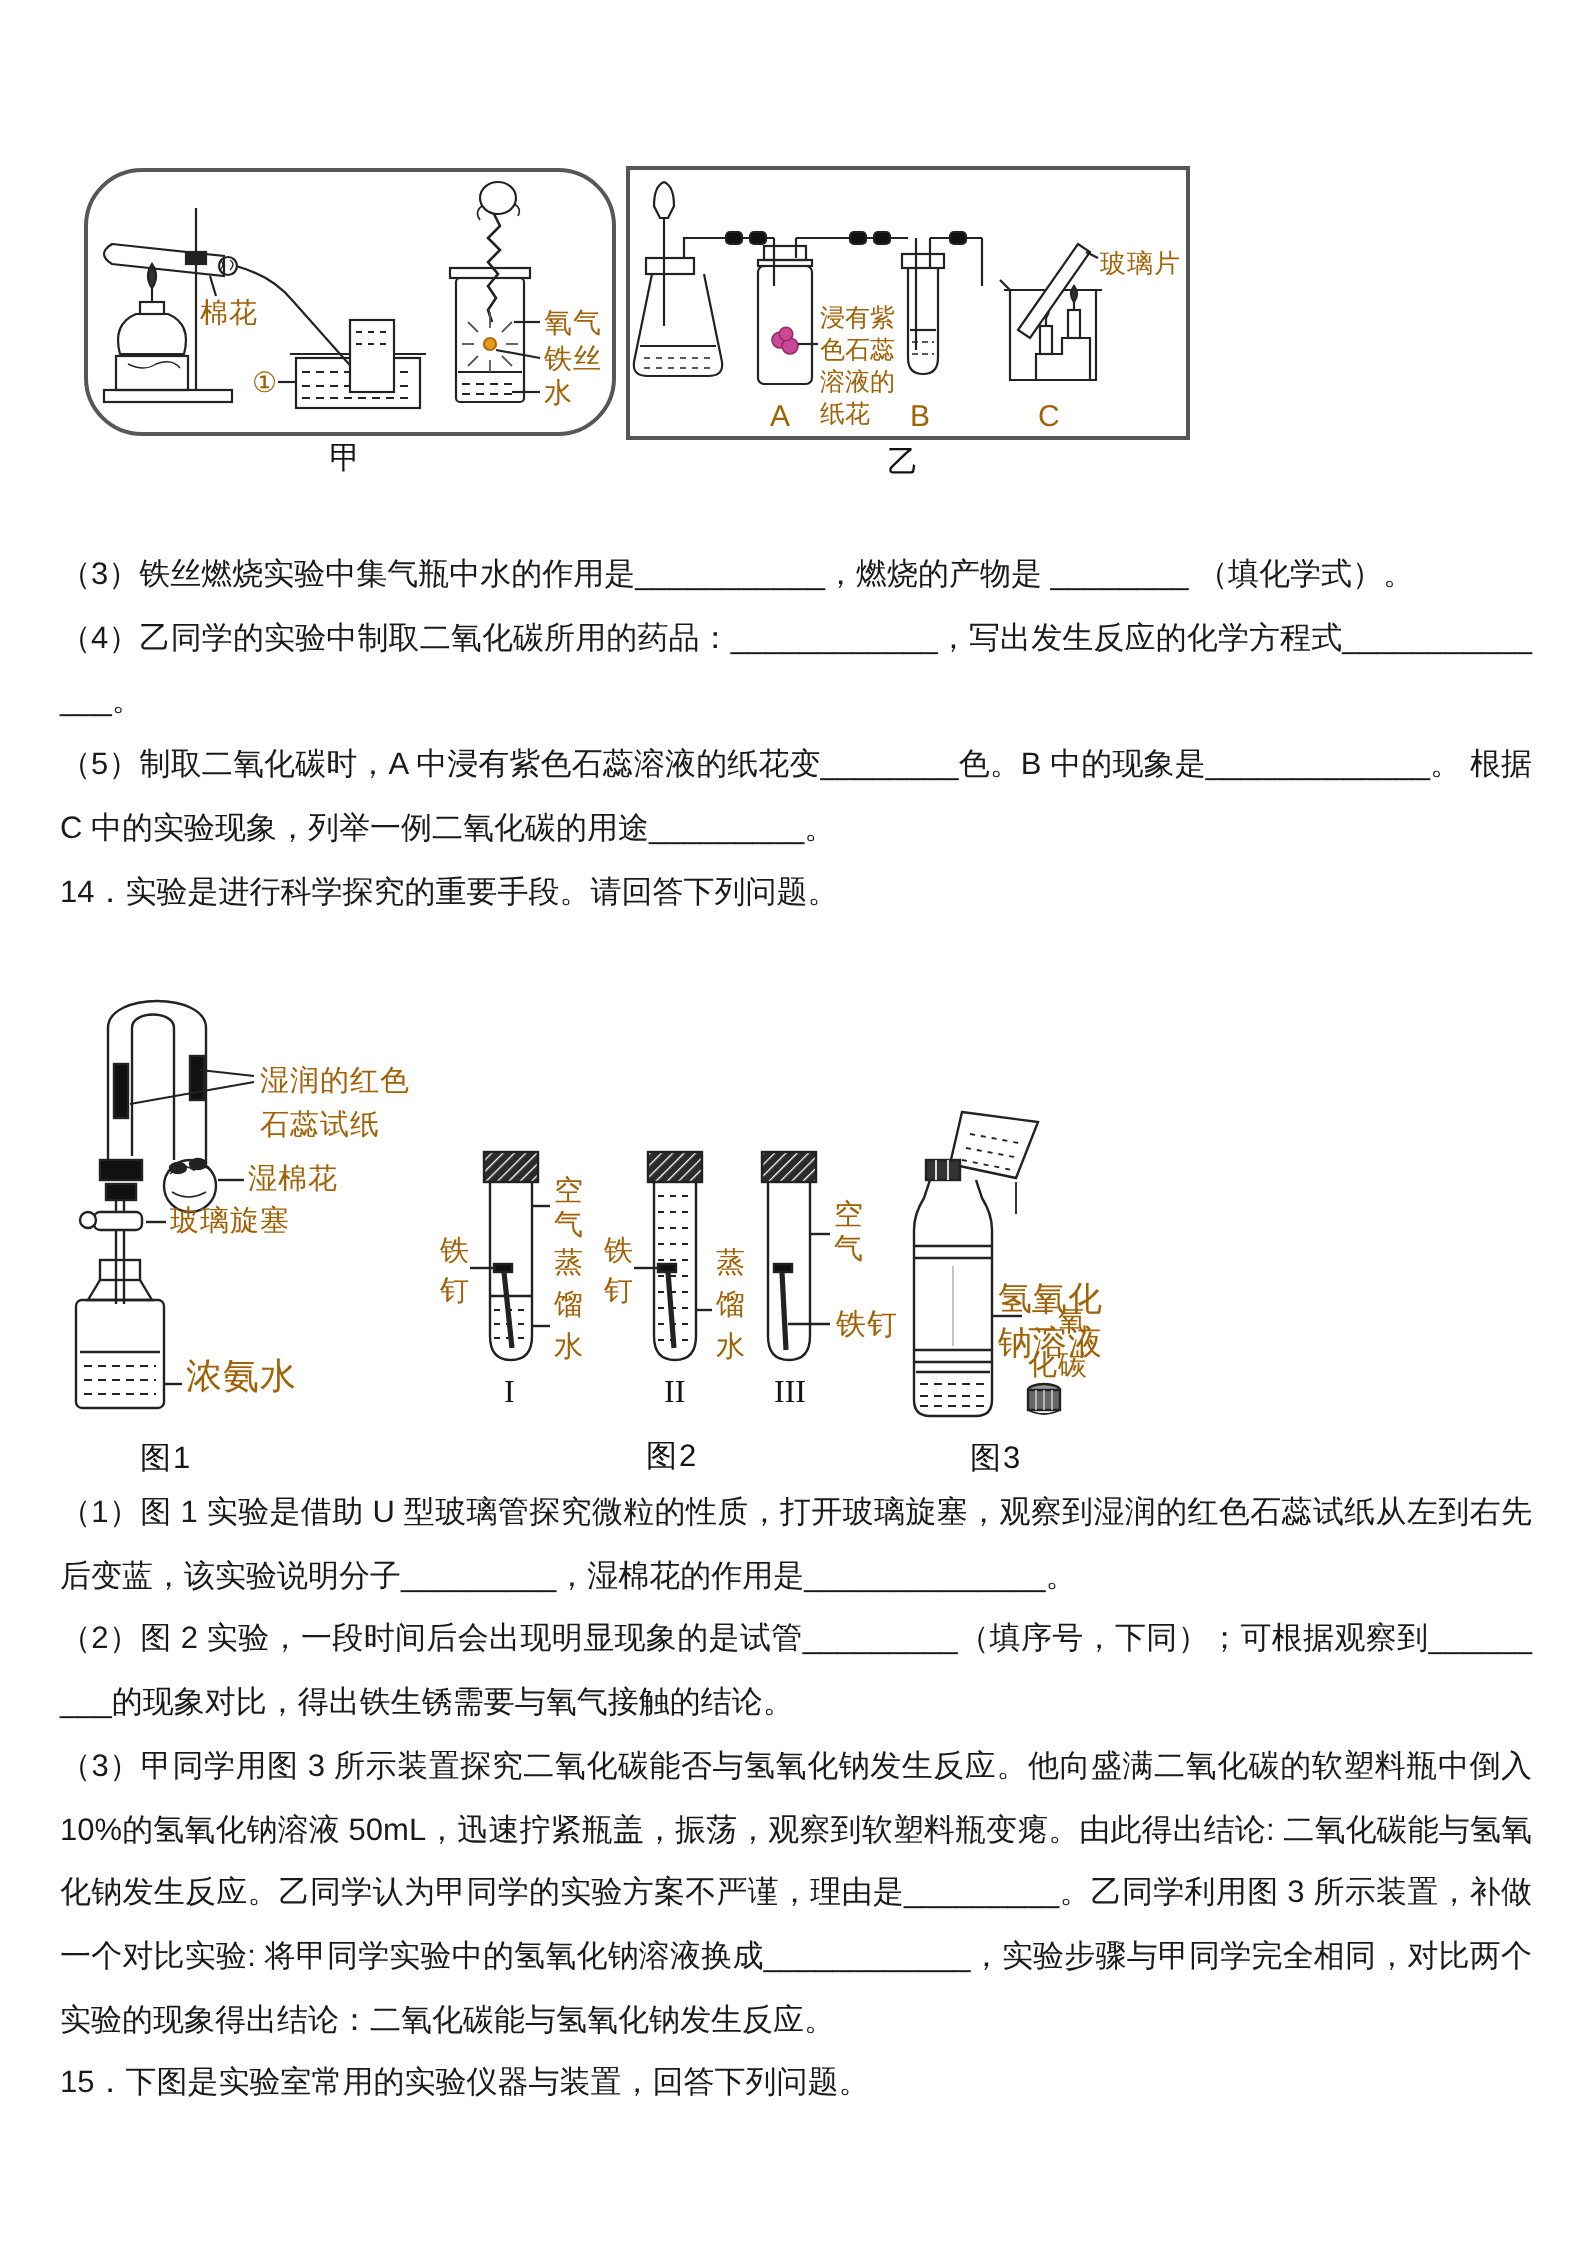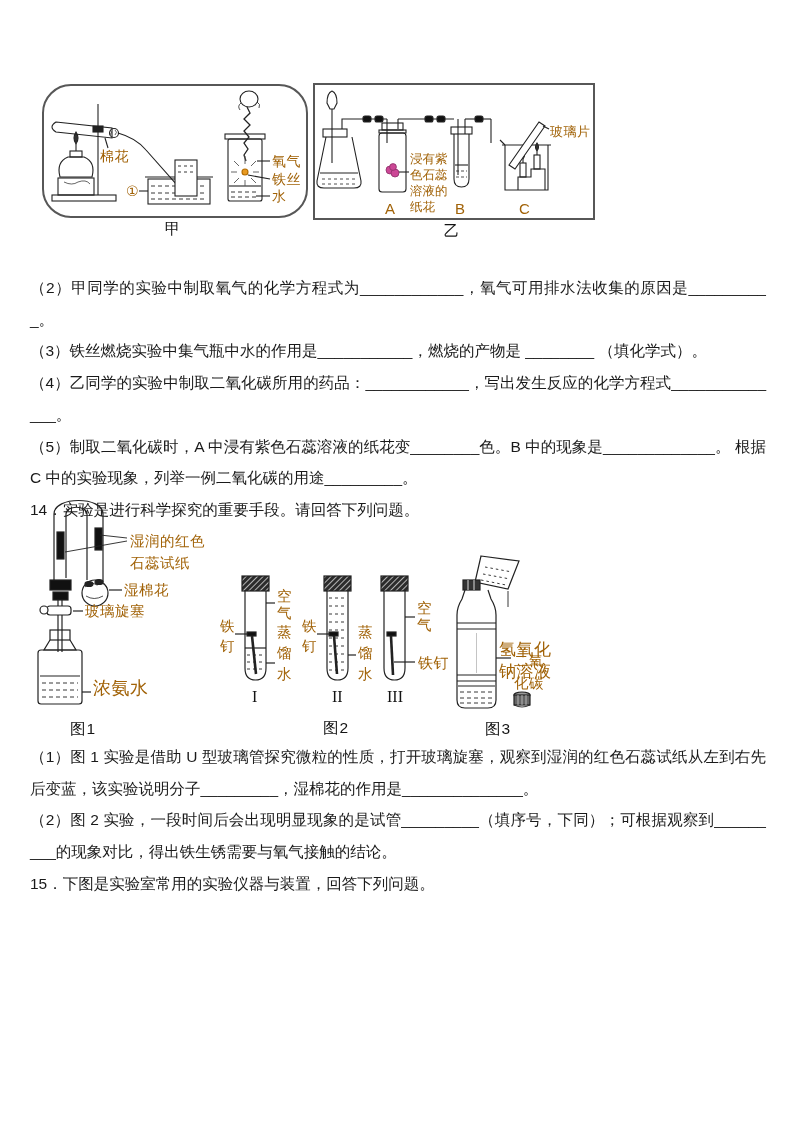--- a/index.html
+++ b/index.html
@@ -171,21 +171,20 @@
 溶液的
 纸花</div>
     <div class="lbl" style="left:235px; top:38px; font-size:13px;">玻璃片</div>
     <div class="lbl" style="left:70px; top:115px; font-size:15px;">A</div>
     <div class="lbl" style="left:140px; top:115px; font-size:15px;">B</div>
     <div class="lbl" style="left:204px; top:115px; font-size:15px;">C</div>
   </div>
   <div class="cap" style="left:313px; top:221px; width:278px;">乙</div>
 
   <div class="tblock" style="top:272px;">
-    <p>（2）甲同学的实验中制取氧气的化学方程式为____________，氧气可用排水法收集的原因是__________。</p>
     <p>（3）铁丝燃烧实验中集气瓶中水的作用是___________，燃烧的产物是 ________ （填化学式）。</p>
     <p>（4）乙同学的实验中制取二氧化碳所用的药品：____________，写出发生反应的化学方程式______________。</p>
     <p>（5）制取二氧化碳时，A 中浸有紫色石蕊溶液的纸花变________色。B 中的现象是_____________。 根据 C 中的实验现象，列举一例二氧化碳的用途_________。</p>
     <p>14．实验是进行科学探究的重要手段。请回答下列问题。</p>
   </div>
 
   <div class="fig" style="left:25px; top:492px; width:212px; height:248px;">
     <svg width="212" height="248" viewBox="0 0 212 248">
       <g stroke="#222" stroke-width="1.2" fill="none">
 
@@ -343,16 +342,17 @@
     <div class="lbl v22" style="left:44px; top:51px; font-size:17px;margin-top:33px;">氢氧化
 钠溶液</div>
     <div class="lbl v22" style="left:59px; top:95px; font-size:14.5px;">二氧
 化碳</div>
     <div class="cap" style="left:23px; top:164px; width:40px;">图3</div>
   </div>
 
   <div class="tblock" style="top:741px;">
     <p>（1）图 1 实验是借助 U 型玻璃管探究微粒的性质，打开玻璃旋塞，观察到湿润的红色石蕊试纸从左到右先后变蓝，该实验说明分子_________，湿棉花的作用是______________。</p>
     <p>（2）图 2 实验，一段时间后会出现明显现象的是试管_________（填序号，下同）；可根据观察到_________的现象对比，得出铁生锈需要与氧气接触的结论。</p>
+    <p>（3）甲同学用图 3 所示装置探究二氧化碳能否与氢氧化钠发生反应。他向盛满二氧化碳的软塑料瓶中倒入 10%的氢氧化钠溶液 50mL，迅速拧紧瓶盖，振荡，观察到软塑料瓶变瘪。由此得出结论: 二氧化碳能与氢氧化钠发生反应。乙同学认为甲同学的实验方案不严谨，理由是_________。乙同学利用图 3 所示装置，补做一个对比实验: 将甲同学实验中的氢氧化钠溶液换成____________，实验步骤与甲同学完全相同，对比两个实验的现象得出结论：二氧化碳能与氢氧化钠发生反应。</p>
     <p>15．下图是实验室常用的实验仪器与装置，回答下列问题。</p>
   </div>
 
 </div>
 
 </body></html>

